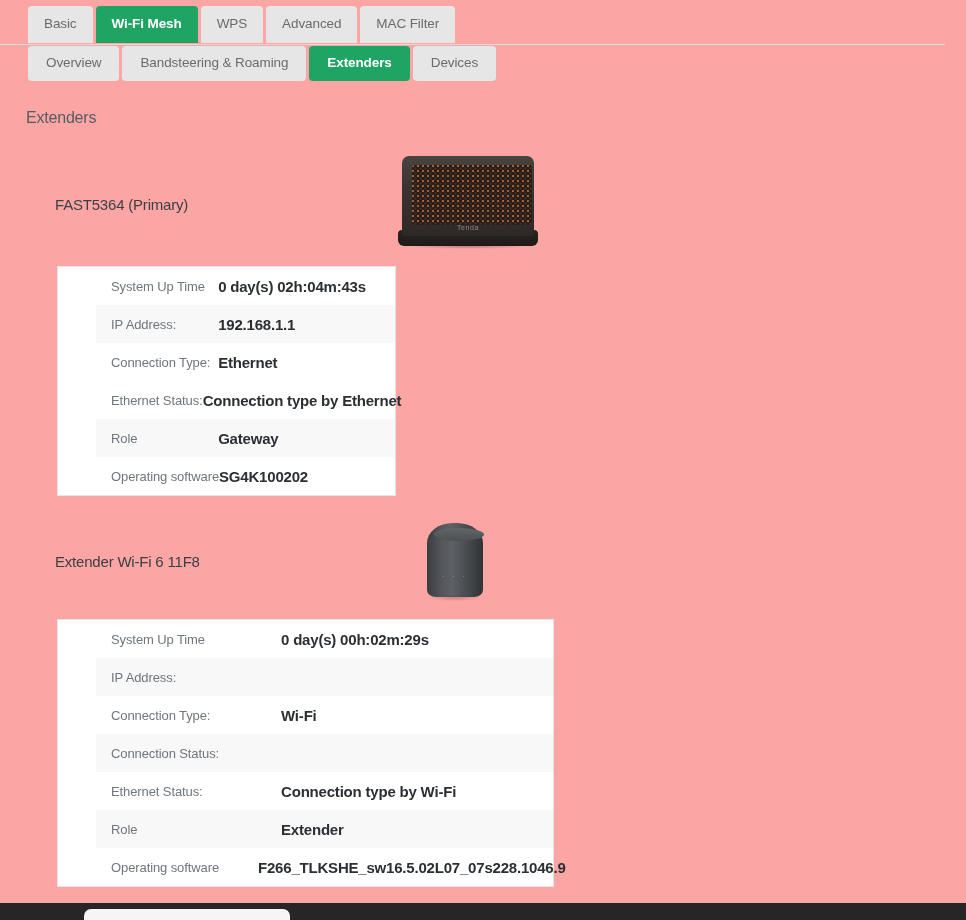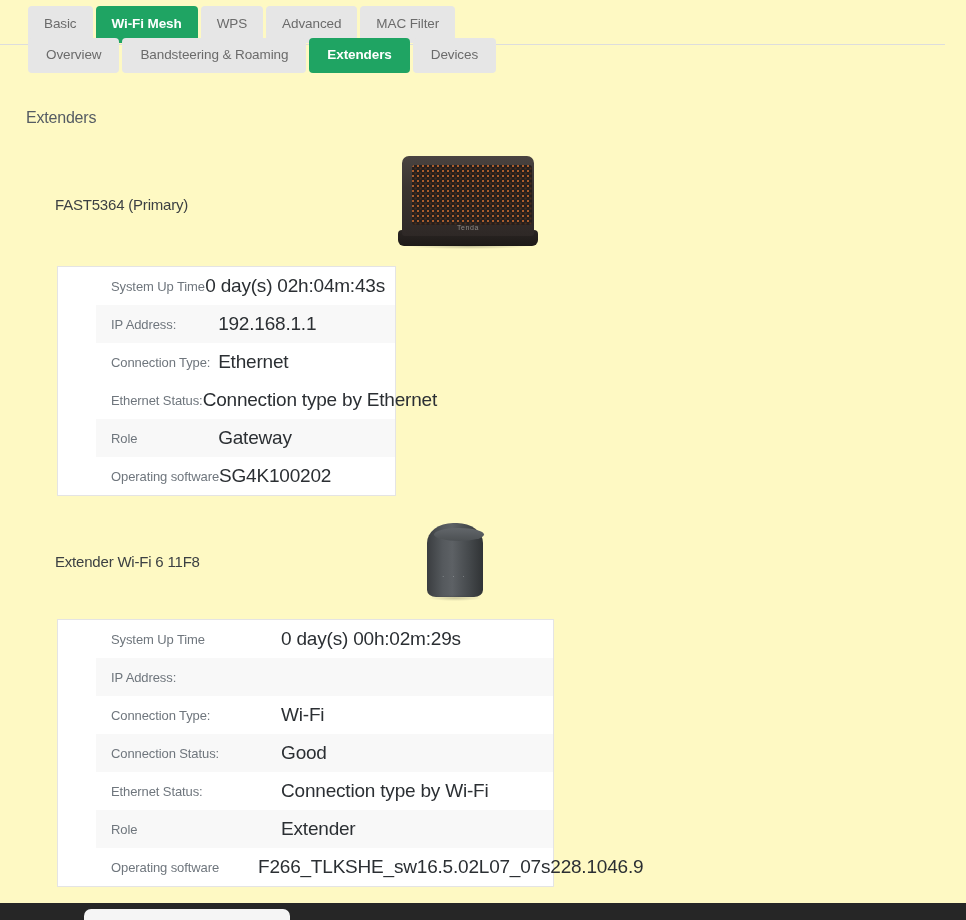--- a/index.html
+++ b/index.html
@@ -27,21 +27,21 @@
     background: #d8d8d8;
   }
 
   
   .app {
     position: absolute;
     left: 0;
     top: 0;
     width: 966px;
     height: 903px;
-    background: #fef9c3;
+    background: #fca5a5;
   }
 
   
   .tabs-primary {
     position: absolute;
     left: 28px;
     top: 6px;
     display: flex;
     gap: 3px;
     align-items: flex-end;
@@ -70,21 +70,21 @@
     left: 0;
     top: 44px;
     width: 945px;
     height: 1px;
     background: #dddddd;
   }
 
   .tabs-secondary {
     position: absolute;
     left: 28px;
-    top: 38px;
+    top: 46px;
     display: flex;
     gap: 3px;
     align-items: flex-start;
   }
   .subtab {
     background: #e6e6e6;
     color: #6b6b6b;
     border: none;
     border-radius: 4px;
     font-family: "Liberation Sans", sans-serif;
@@ -132,23 +132,23 @@
   .info-label {
     font-size: 13px;
     color: #6f767d;
     padding: 12px 0 12px 15px;
     letter-spacing: -0.1px;
     white-space: nowrap;
     display: flex;
     align-items: center;
   }
   .info-value {
-    font-size: 19px;
+    font-size: 15px;
     color: #2b2f33;
-    font-weight: normal;
+    font-weight: bold;
     padding: 12px 10px 12px 0;
     letter-spacing: -0.2px;
     white-space: nowrap;
     display: flex;
     align-items: center;
   }
 
   
   #table-primary { left: 57px; top: 266px; width: 339px; }
   #table-primary .info-row { height: 38px; }
@@ -339,21 +339,20 @@
     </div>
     <div class="info-row shaded">
       <div class="info-label">IP Address:</div>
     </div>
     <div class="info-row">
       <div class="info-label">Connection Type:</div>
       <div class="info-value">Wi-Fi</div>
     </div>
     <div class="info-row shaded">
       <div class="info-label">Connection Status:</div>
-      <div class="info-value">Good</div>
     </div>
     <div class="info-row">
       <div class="info-label">Ethernet Status:</div>
       <div class="info-value">Connection type by Wi-Fi</div>
     </div>
     <div class="info-row shaded">
       <div class="info-label">Role</div>
       <div class="info-value">Extender</div>
     </div>
     <div class="info-row">

